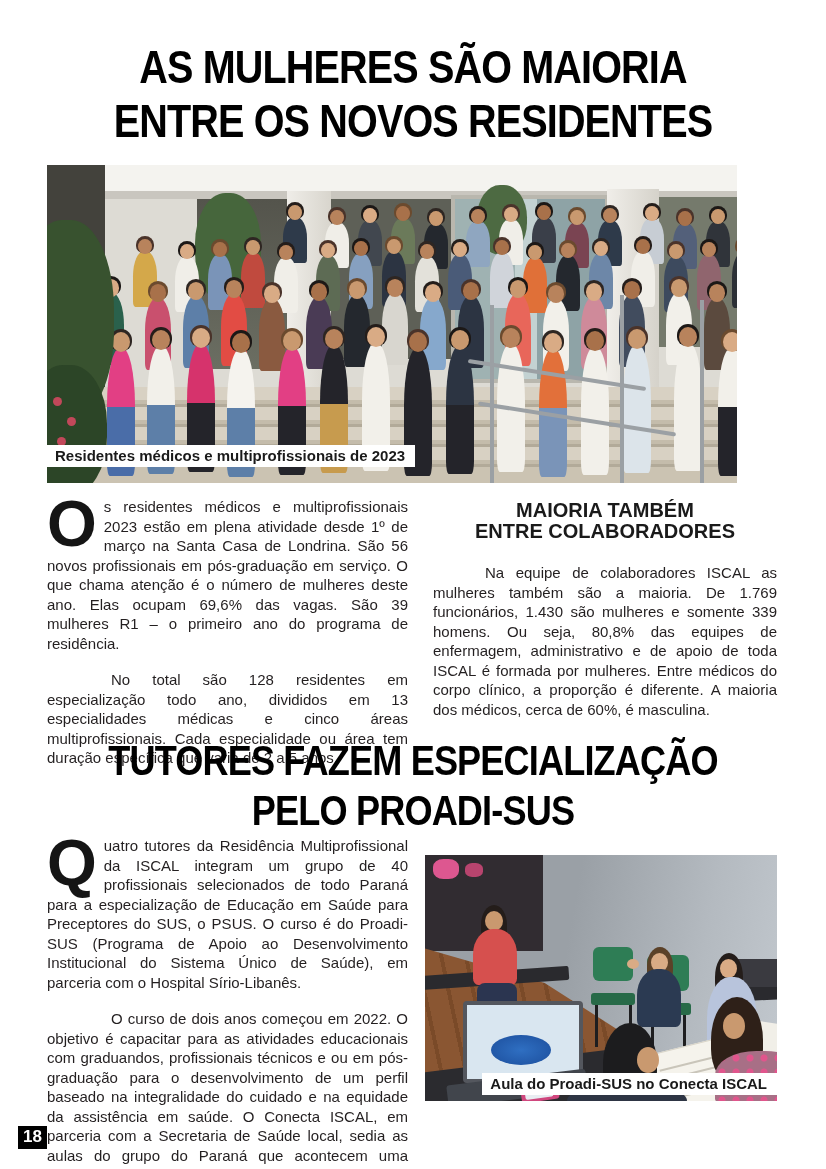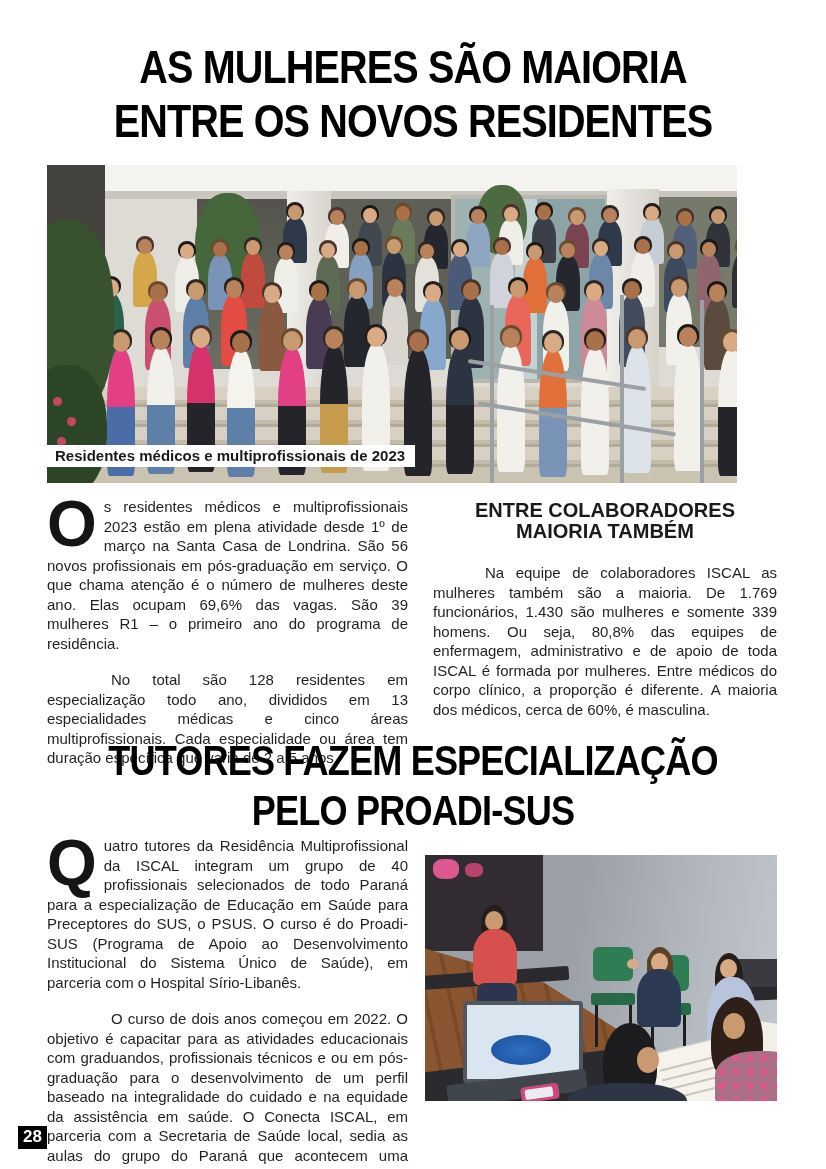--- a/index.html
+++ b/index.html
@@ -435,22 +435,22 @@
     <div class="caption-box" id="caption1">Residentes médicos e multiprofissionais de 2023</div>
   </div>
 
   <div class="col" id="a1c1">
     <p><span class="dropcap">O</span><span>s residentes médicos e multiprofissionais 2023 estão em plena atividade desde 1º de março na Santa Casa de Londrina. São 56 novos profissionais em pós-graduação em serviço. O que chama atenção é o número de mulheres deste ano. Elas ocupam 69,6% das vagas. São 39 mulheres R1 – o primeiro ano do programa de residência.</span></p>
     <p>No total são 128 residentes em especialização todo ano, divididos em 13 especialidades médicas e cinco áreas multiprofissionais. Cada especialidade ou área tem duração específica que varia de 2 a 5 anos.</p>
   </div>
 
   <div class="col" id="a1c2">
     <div class="sub-head">
+      <div>MAIORIA TAMBÉM</div>
       <div>ENTRE COLABORADORES</div>
-      <div>MAIORIA TAMBÉM</div>
     </div>
     <p style="text-indent:52px;">Na equipe de colaboradores ISCAL as mulheres também são a maioria. De 1.769 funcionários, 1.430 são mulheres e somente 339 homens. Ou seja, 80,8% das equipes de enfermagem, administrativo e de apoio de toda ISCAL é formada por mulheres. Entre médicos do corpo clínico, a proporção é diferente. A maioria dos médicos, cerca de 60%, é masculina.</p>
   </div>
 
   <div class="main-title t2">
     <div>TUTORES FAZEM ESPECIALIZAÇÃO</div>
     <div>PELO PROADI-SUS</div>
   </div>
 
   <div class="col" id="a2c1">
@@ -511,16 +511,17 @@
         <div class="ln" style="top:26px;"></div>
       <div class="ln" style="top:36px;"></div>
         <div class="ln" style="top:46px;"></div>
       <div class="ph"></div>
     </div>
     <div class="p2-paper"></div>
     <div class="fig-hair" style="left:286px;top:142px;width:52px;height:86px;background:#2e2018;z-index:25;"></div>
     <div class="fig-head" style="left:298px;top:158px;width:22px;height:26px;background:#c9996f;z-index:25;"></div>
     <div class="fig-body" style="left:290px;top:196px;width:92px;height:54px;z-index:26;background:radial-gradient(#e0558c 3px,transparent 4px) 0 0/14px 14px,#a86f86;"></div>
 
-  </div>
-
-  <div class="page-num">28</div>
+    <div class="caption-box" id="caption2">Aula do Proadi-SUS no Conecta ISCAL</div>
+  </div>
+
+  <div class="page-num">18</div>
 </div>
 
 </body></html>

